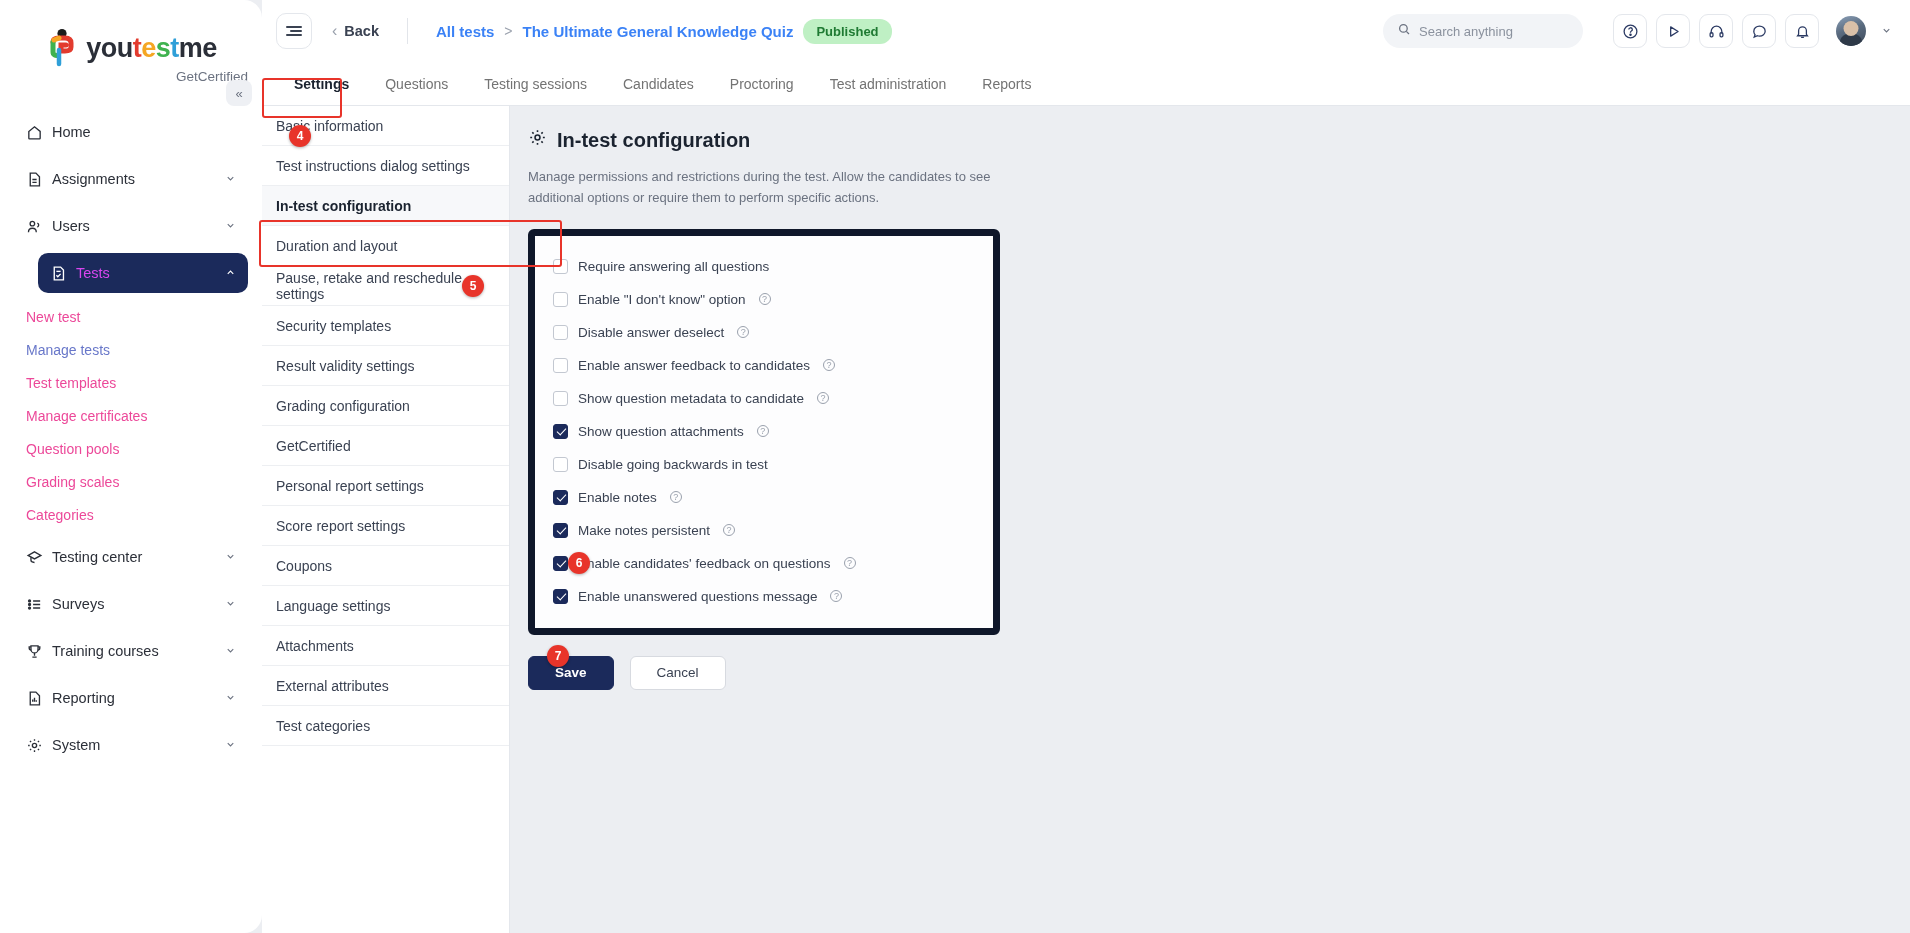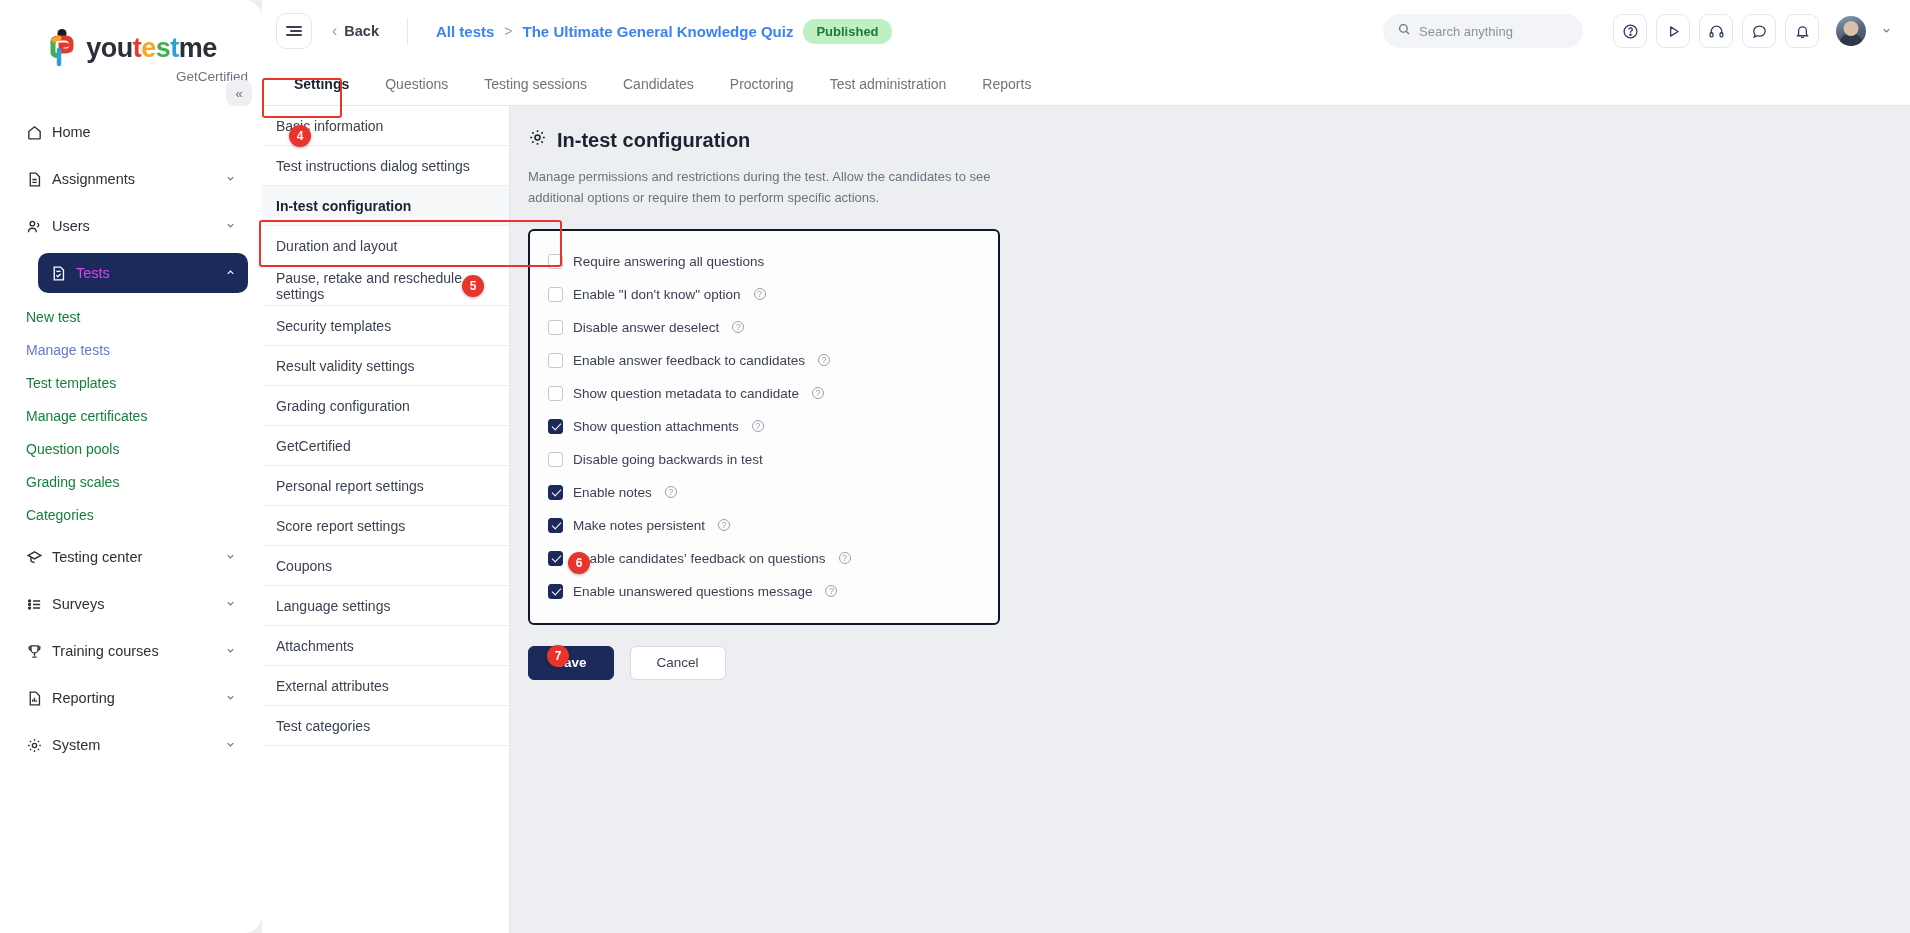--- a/index.html
+++ b/index.html
@@ -63,21 +63,21 @@
   .nav-item .ico { width: 26px; display: flex; align-items: center; color: #2b2f38; }
   .nav-item .lbl { flex: 1; }
   .nav-item .chev { color: #6b7280; font-size: 11px; }
   .nav-item.active {
     background: #1b2a5b; color: #d946ef; font-weight: normal; margin-left: 24px;
   }
   .nav-item.active .ico { color: #fff; }
   .nav-item.active .chev { color: #fff; }
   .sub-item {
     height: 33px; display: flex; align-items: center;
-    padding: 0 12px 0 12px; font-size: 14px; color: #15803d;
+    padding: 0 12px 0 12px; font-size: 14px; color: #ec4899;
     cursor: pointer; border-radius: 8px;
   }
   .sub-item.current { color: #6877c9; }
 
   
   .main {
     flex: 1; height: 933px; position: relative;
     display: flex; flex-direction: column;
     background: #eceef2;
   }
@@ -178,21 +178,21 @@
   .panel-title {
     display: flex; align-items: center; gap: 10px;
     font-size: 20px; font-weight: bold; color: #1b2330;
   }
   .panel-desc {
     margin-top: 14px; font-size: 13px; color: #6b7280;
     line-height: 1.65; max-width: 470px;
   }
   .cb-card {
     margin-top: 20px; width: 472px;
-    background: #fdfdfe; border: 2px solid #0f172a; border-radius: 6px;
+    background: #fdfdfe; border: 7px solid #0f172a; border-radius: 6px;
     padding: 14px 18px 15px 18px;
   }
   .cb-row {
     display: flex; align-items: center; gap: 10px;
     height: 33px; cursor: pointer;
   }
   .cb {
     width: 15px; height: 15px; border-radius: 3px;
     border: 1px solid #c3c8d1; background: #fff;
     flex: 0 0 15px; position: relative;

